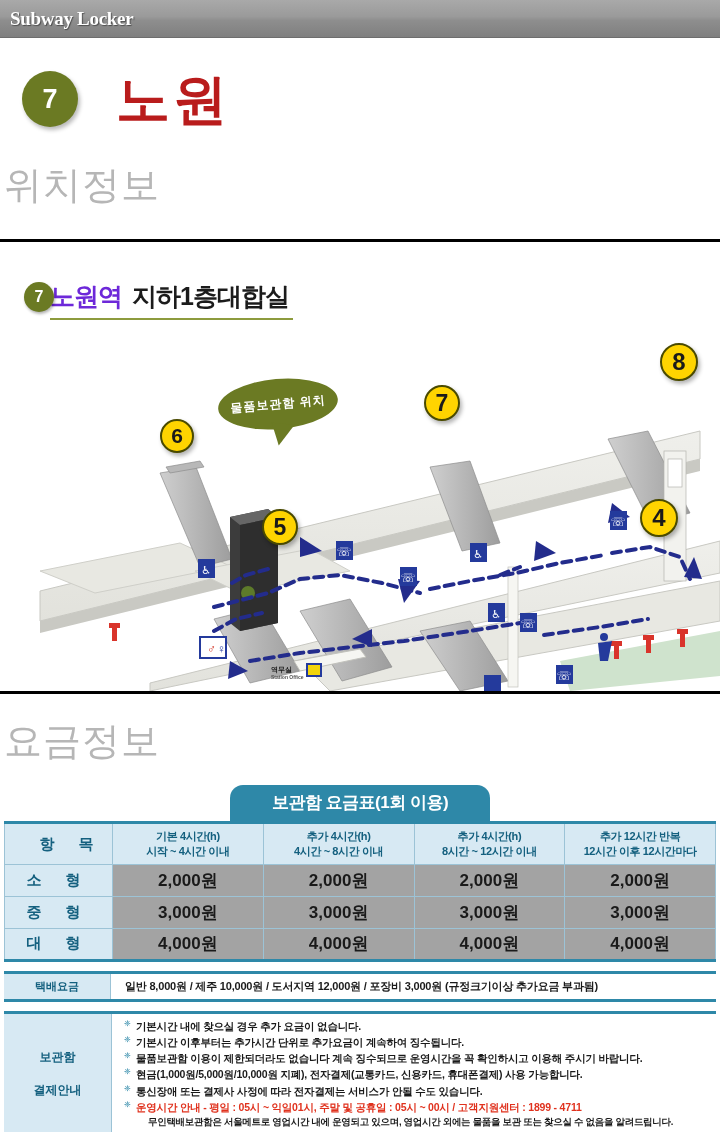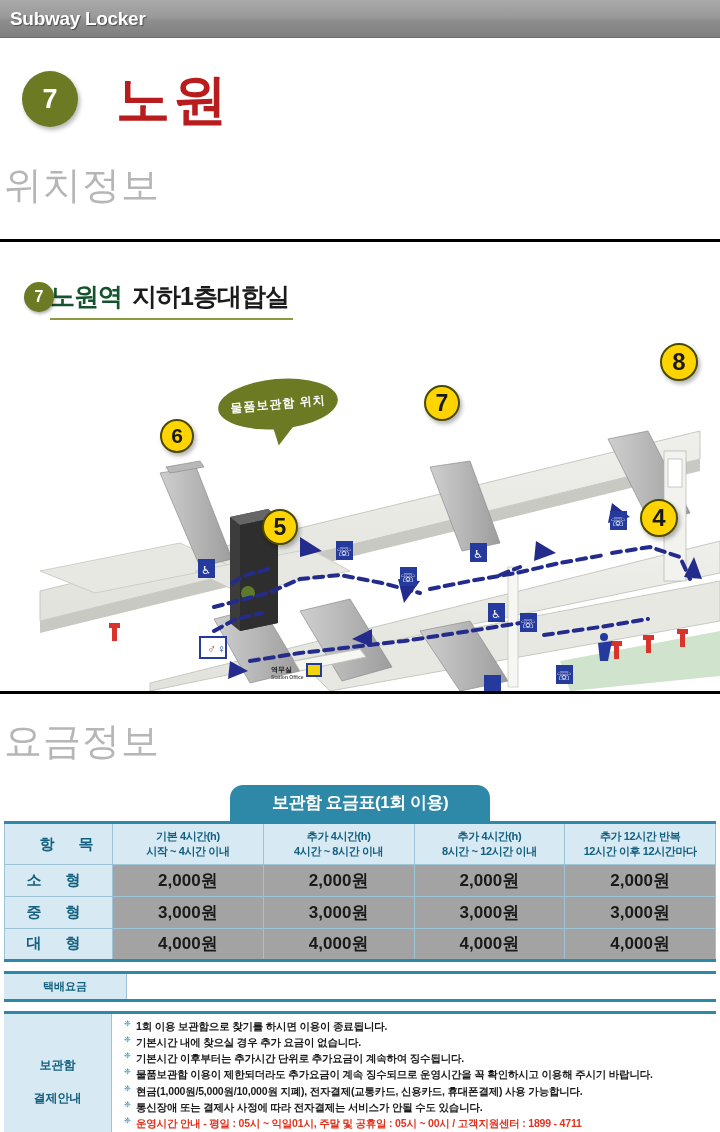--- a/index.html
+++ b/index.html
@@ -10,20 +10,21 @@
     overflow: hidden;
   }
 
   
   .titlebar {
     height: 38px;
     background: linear-gradient(to bottom, #a9a9a9 0%, #9a9a9a 45%, #8e8e8e 55%, #7f7f7f 100%);
     display: flex; align-items: center;
     padding-left: 10px;
     border-bottom: 1px solid #6d6d6d;
+    font-family: Liberation Serif, serif;
   }
   .titlebar .title {
     color: #ffffff;
     font-size: 19px;
     font-weight: bold;
     letter-spacing: -0.3px;
     text-shadow: 1px 1px 1px rgba(0,0,0,.45);
   }
 
   
@@ -67,21 +68,21 @@
   .loc-badge {
     width: 30px; height: 30px; border-radius: 50%;
     background: #6b7a23; color: #ffffff;
     display: flex; align-items: center; justify-content: center;
     font-size: 16px; font-weight: bold;
     box-shadow: 1px 2px 3px rgba(0,0,0,.3);
     flex: none; z-index: 2;
   }
   .loc-station {
     font-size: 25px; font-weight: bold;
-    color: #14532d; margin-left: -4px;
+    color: #6d28d9; margin-left: -4px;
     letter-spacing: -1px;
   }
   .loc-place {
     font-size: 25px; font-weight: bold;
     color: #1b1b1b; margin-left: 10px;
     letter-spacing: -1px;
   }
   .loc-underline {
     position: absolute; left: 26px; right: -4px; bottom: -7px;
     height: 2px; background: #8d9b3d;
@@ -172,21 +173,21 @@
   table.fee tbody tr:last-child td { border-bottom: 3px solid #2e88a8; }
 
   
   .strip {
     width: 712px; margin: 9px 4px 0;
     display: flex;
     border-top: 3px solid #2e88a8;
     border-bottom: 3px solid #2e88a8;
   }
   .strip-label {
-    width: 123px; flex: none;
+    width: 107px; flex: none;
     background: #d7e9f3;
     border-right: 1px solid #9cc3d6;
     color: #14607f;
     font-size: 11px; font-weight: bold;
     display: flex; align-items: center; justify-content: center;
     padding: 5px 0;
   }
   .strip-body {
     flex: 1; background: #ffffff;
     display: flex; align-items: center;
@@ -432,33 +433,33 @@
         <td>4,000원</td>
         <td>4,000원</td>
         <td>4,000원</td>
         <td>4,000원</td>
       </tr>
     </tbody>
   </table>
 
   <div class="strip">
     <div class="strip-label">택배요금</div>
+    <div class="strip-body">일반 8,000원 / 제주 10,000원 / 도서지역 12,000원 / 포장비 3,000원 (규정크기이상 추가요금 부과됨)</div>
   </div>
 
   <div class="notice">
     <div class="notice-label">
       <span>보관함</span>
       <span>결제안내</span>
     </div>
     <div class="notice-body">
       <ul>
-        <li>1회 이용 보관함으로 찾기를 하시면 이용이 종료됩니다.</li>
         <li>기본시간 내에 찾으실 경우 추가 요금이 없습니다.</li>
         <li>기본시간 이후부터는 추가시간 단위로 추가요금이 계속하여 징수됩니다.</li>
-        <li>물품보관함 이용이 제한되더라도 추가요금이 계속 징수되므로 운영시간을 꼭 확인하시고 이용해 주시기 바랍니다.</li>
+        <li>물품보관함 이용이 제한되더라도 없습니다 계속 징수되므로 운영시간을 꼭 확인하시고 이용해 주시기 바랍니다.</li>
         <li>현금(1,000원/5,000원/10,000원 지폐), 전자결제(교통카드, 신용카드, 휴대폰결제) 사용 가능합니다.</li>
         <li>통신장애 또는 결제사 사정에 따라 전자결제는 서비스가 안될 수도 있습니다.</li>
         <li class="red">운영시간 안내 - 평일 : 05시 ~ 익일01시, 주말 및 공휴일 : 05시 ~ 00시 / 고객지원센터 : 1899 - 4711</li>
       </ul>
       <div class="sub">무인택배보관함은 서울메트로 영업시간 내에 운영되고 있으며, 영업시간 외에는 물품을 보관 또는 찾으실 수 없음을 알려드립니다.</div>
     </div>
   </div>
 </div>
 
 </body></html>

